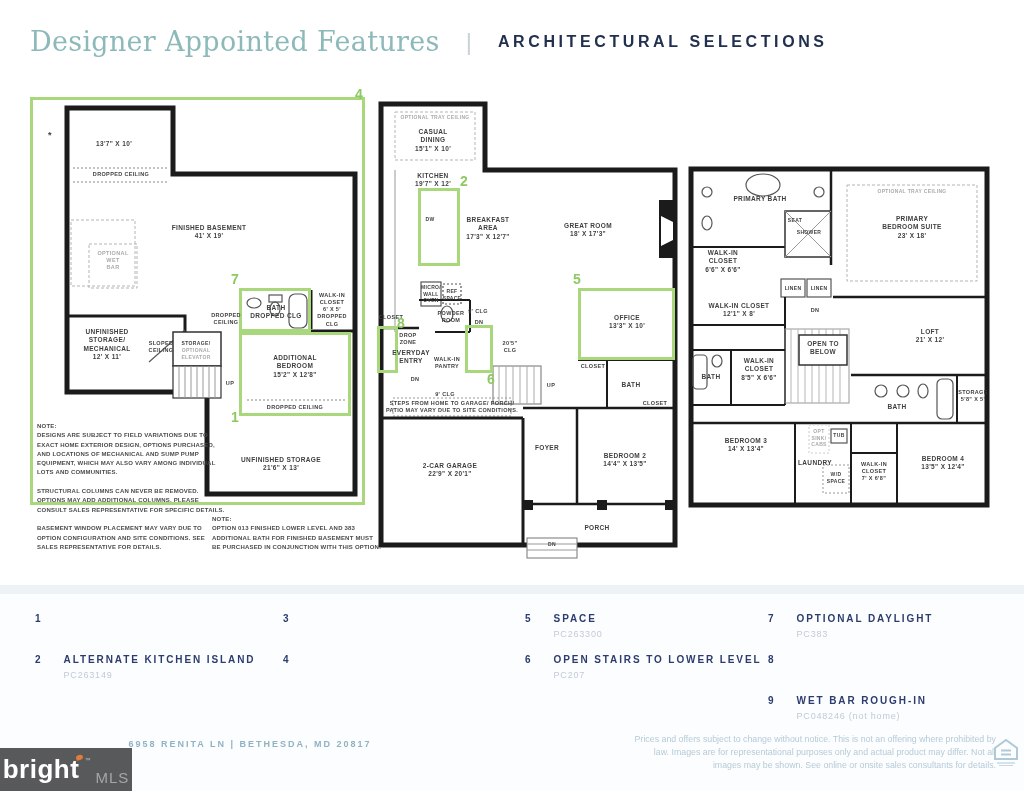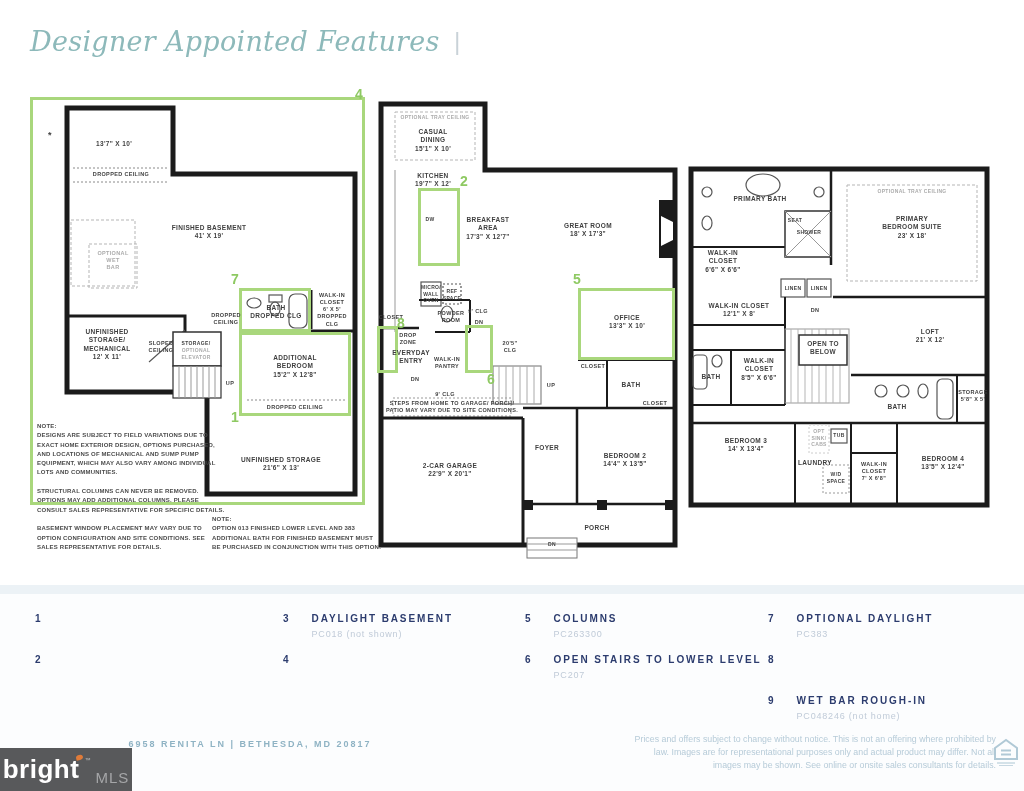--- a/index.html
+++ b/index.html
@@ -1,19 +1,19 @@
 <!DOCTYPE html>
 <html><head>
 <meta charset="utf-8">
 <style>
   html,body{margin:0;padding:0;background:#e8e8e8;}
   .page{position:relative;width:1024px;height:791px;background:#ffffff;overflow:hidden;
         font-family:"Liberation Sans",sans-serif;}
   
-  .hdr{position:absolute;left:30px;top:26px;display:flex;align-items:center;gap:14px;font-style:italic;}
+  .hdr{position:absolute;left:30px;top:26px;display:flex;align-items:center;gap:26px;}
   .hdr .title{font-family:"DejaVu Serif","Liberation Serif",serif;font-size:27px;color:#8db9ba;font-weight:400;letter-spacing:.3px;}
   .hdr .bar{font-size:24px;color:#c9d2d8;font-weight:300;}
   .hdr .arch{font-size:16px;font-weight:700;letter-spacing:3.6px;color:#21304f;}
   .hdr-sub{position:absolute;left:31px;top:64px;font-size:10.5px;color:#9ab9cc;letter-spacing:.2px;}
   
   .plan{position:absolute;box-sizing:border-box;}
   .plan svg{position:absolute;left:0;top:0;}
   .pl{position:absolute;transform:translateX(-50%);text-align:center;
       font-size:6.5px;line-height:1.3;font-weight:700;letter-spacing:.35px;color:#3f3f3f;
       white-space:pre-line;z-index:3;}
@@ -48,20 +48,21 @@
   .eho{position:absolute;left:992px;top:737px;z-index:5;}
 </style>
 </head>
 <body>
 
 <div class="page">
 
   <div class="hdr">
     <span class="title">Designer Appointed Features</span>
     <span class="bar">|</span>
+    <span class="arch">ARCHITECTURAL SELECTIONS</span>
   </div>
 
   <div class="plan basement" style="left:30px;top:97px;width:335px;height:408px;">
     <svg width="335" height="408" viewBox="0 0 335 408">
       <path d="M34,8 H140 V74 H322 V394 H174 V292 H34 Z" fill="none" stroke="#1b1b1b" stroke-width="5"></path>
       <line x1="40" y1="68" x2="136" y2="68" stroke="#8a8a8a" stroke-width="1" stroke-dasharray="2,2"></line>
       <line x1="40" y1="82" x2="136" y2="82" stroke="#8a8a8a" stroke-width="1" stroke-dasharray="2,2"></line>
       <rect x="38" y="120" width="64" height="66" fill="none" stroke="#b5b5b5" stroke-width="1" stroke-dasharray="3,2"></rect>
       <rect x="56" y="144" width="48" height="44" fill="none" stroke="#b5b5b5" stroke-width="1" stroke-dasharray="3,2"></rect>
       <path d="M34,216 H152 V290" fill="none" stroke="#1b1b1b" stroke-width="3"></path>
@@ -339,35 +340,35 @@
   </div>
 
   <div class="band"></div>
   <div class="bottom-bg"></div>
 
   <div class="legend-item" style="left:35px;top:613px;">
     <span class="num">1</span>
   </div>
   <div class="legend-item" style="left:35px;top:654px;">
     <span class="num">2</span>
+    <span>
+        <div class="lab">ALTERNATE KITCHEN ISLAND</div>
+          <div class="code">PC263149</div>
+      </span>
   </div>
   <div class="legend-item" style="left:283px;top:613px;">
     <span class="num">3</span>
-    <span>
-        <div class="lab">DAYLIGHT BASEMENT</div>
-          <div class="code">PC018 (not shown)</div>
-      </span>
   </div>
   <div class="legend-item" style="left:283px;top:654px;">
     <span class="num">4</span>
   </div>
   <div class="legend-item" style="left:525px;top:613px;">
     <span class="num">5</span>
     <span>
-        <div class="lab">COLUMNS</div>
+        <div class="lab">SPACE</div>
           <div class="code">PC263300</div>
       </span>
   </div>
   <div class="legend-item" style="left:525px;top:654px;">
     <span class="num">6</span>
     <span>
         <div class="lab">OPEN STAIRS TO LOWER LEVEL</div>
           <div class="code">PC207</div>
       </span>
   </div>

